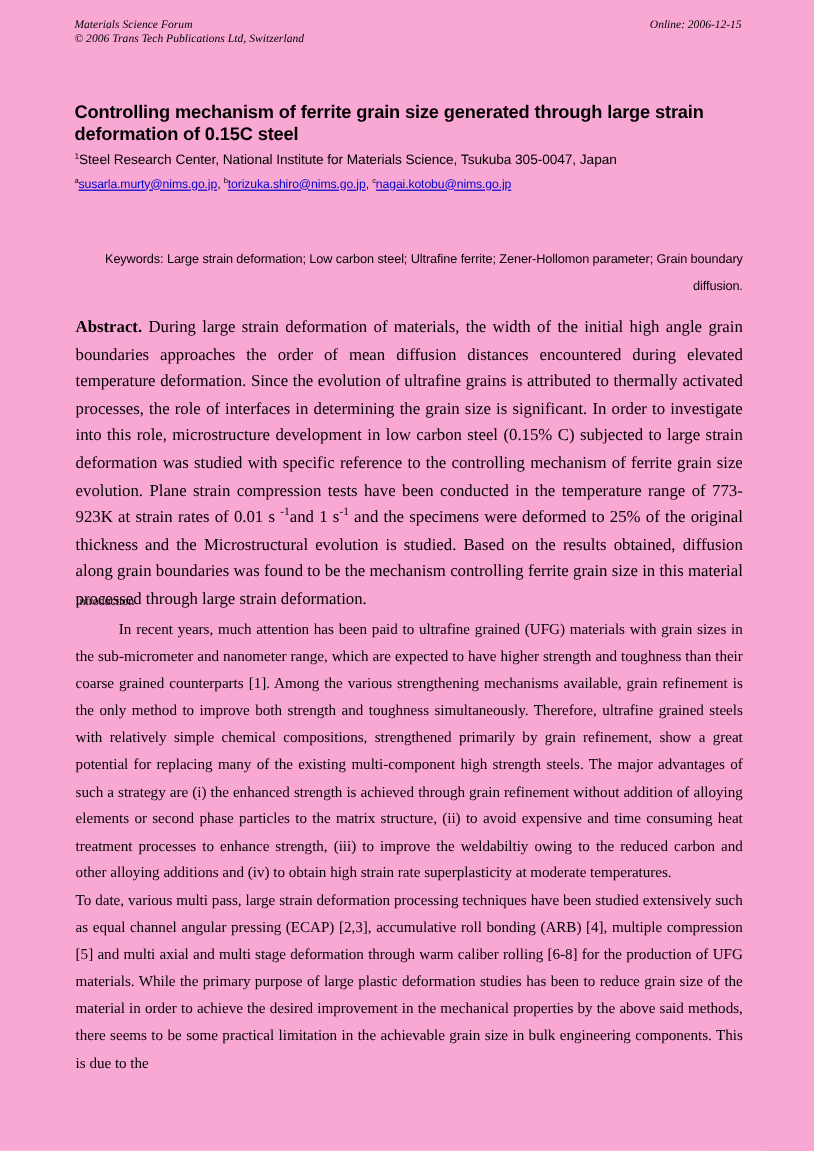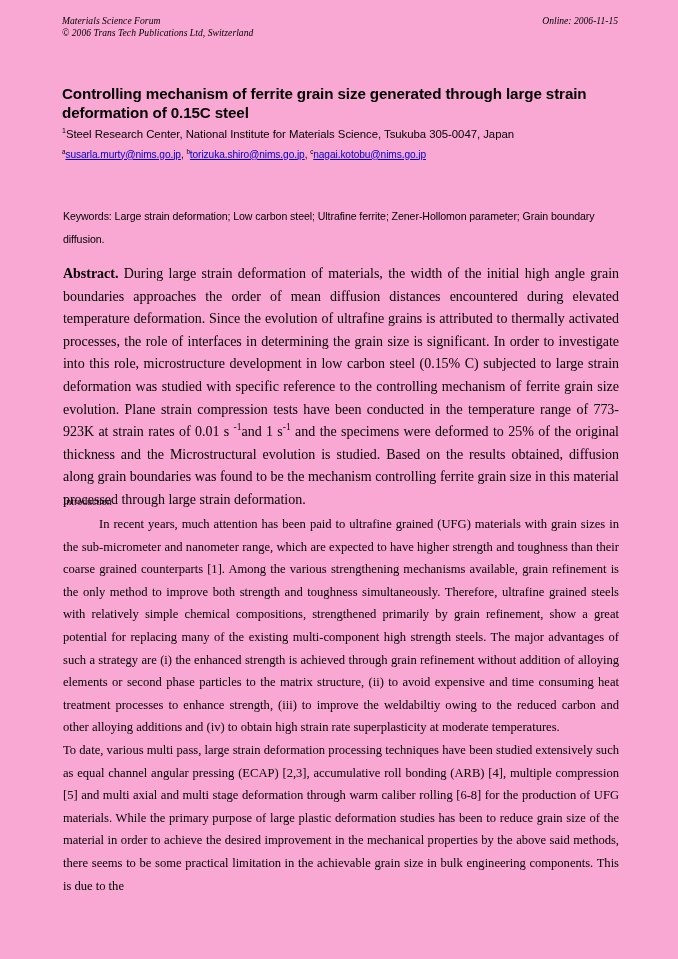--- a/index.html
+++ b/index.html
@@ -103,21 +103,21 @@
 
   
   .keywords {
     position: absolute;
     left: 63px;
     top: 205px;
     width: 556px;
     font-family: "Liberation Sans", "DejaVu Sans", sans-serif;
     font-size: 10.6px;
     line-height: 23px;
-    text-align: left;
+    text-align: right;
     letter-spacing: -0.08px;
   }
 
   
   .abstract {
     position: absolute;
     left: 63px;
     top: 263px;
     width: 556px;
     font-size: 14px;
@@ -165,21 +165,21 @@
   }
 </style>
 </head>
 <body>
 
 <div class="page">
 
   <div class="journal-head">
     <div class="journal-head-row">
       <div class="journal-meta">Materials Science Forum</div>
-      <div class="journal-online">Online: 2006-11-15</div>
+      <div class="journal-online">Online: 2006-12-15</div>
     </div>
     <div class="journal-meta">© 2006 Trans Tech Publications Ltd, Switzerland</div>
   </div>
 
   <div class="title-block">
     <h1 class="paper-title">
       <span>Controlling mechanism of ferrite grain size generated through large strain</span>
       <span>deformation of 0.15C steel</span>
     </h1>
 

